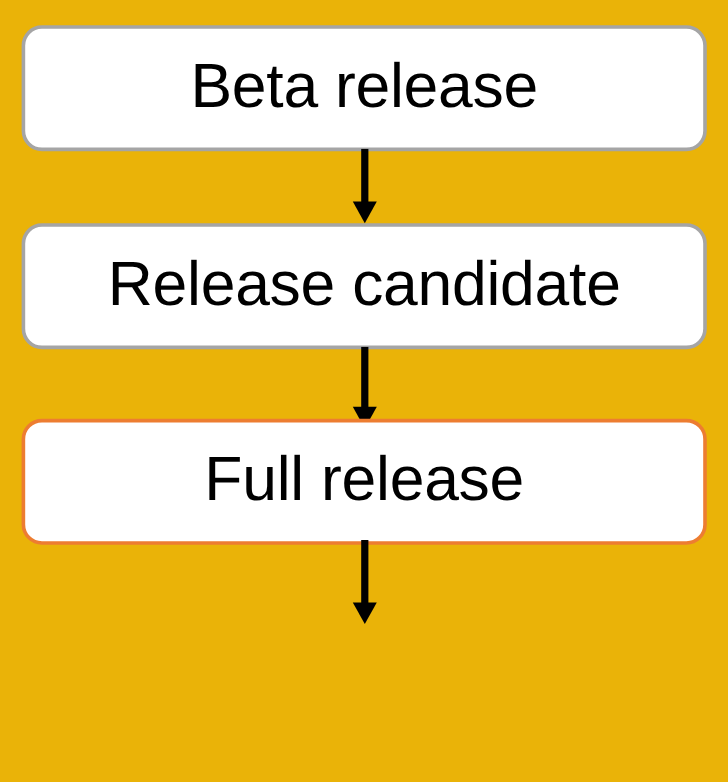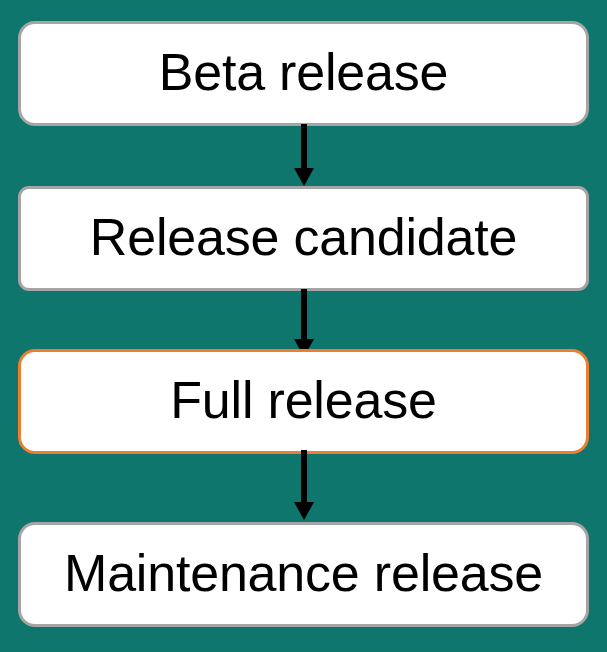--- a/index.html
+++ b/index.html
@@ -10,21 +10,21 @@
   body {
     width: 607px;
     height: 652px;
     font-family: "Liberation Sans", sans-serif;
     overflow: hidden;
   }
   #diagram {
     position: relative;
     width: 607px;
     height: 652px;
-    background: #0f766e;
+    background: #eab308;
   }
   .node {
     position: absolute;
     left: 18px;
     width: 571px;
     height: 105px;
     box-sizing: border-box;
     background: #ffffff;
     border: 3px solid #A5A5A5;
     border-radius: 17px;
@@ -39,21 +39,21 @@
     font-family: "Liberation Sans", sans-serif;
     font-size: 52px;
     line-height: 1;
     color: #000000;
     white-space: nowrap;
     letter-spacing: -0.2px;
     text-align: center;
     padding-bottom: 4px;
   }
   #node-0 { top: 21px; }
-  #node-1 { top: 186px; border-radius: 11px; }
+  #node-1 { top: 186px; }
   #node-2 { top: 349px; }
   #node-3 { top: 522px; }
 
   .arrow {
     position: absolute;
     left: 0;
     width: 607px;
     pointer-events: none;
   }
   #arrow-0 { top: 124px; height: 64px; }
@@ -98,17 +98,14 @@
 
   <div class="arrow" id="arrow-2">
     <svg width="607" height="74" viewBox="0 0 607 74" xmlns="http://www.w3.org/2000/svg" aria-hidden="true">
       <g>
         <rect x="301" y="0" width="6" height="54" fill="#000000"></rect>
         <polygon points="294,52 314,52 304,70" fill="#000000"></polygon>
       </g>
     </svg>
   </div>
 
-  <div class="node" id="node-3">
-    <span class="node-label">Maintenance release</span>
-  </div>
 
 </div>
 
 </body></html>

